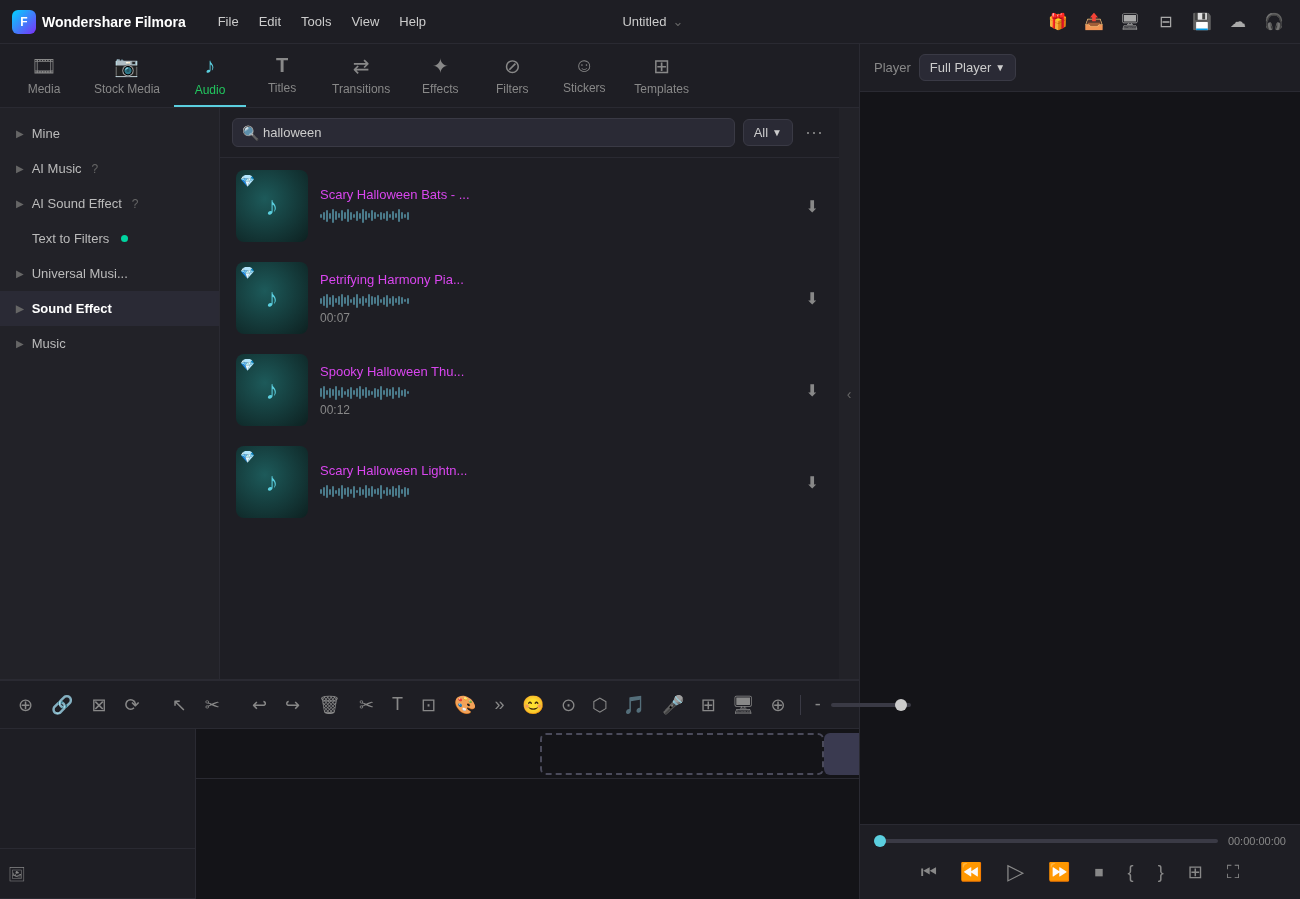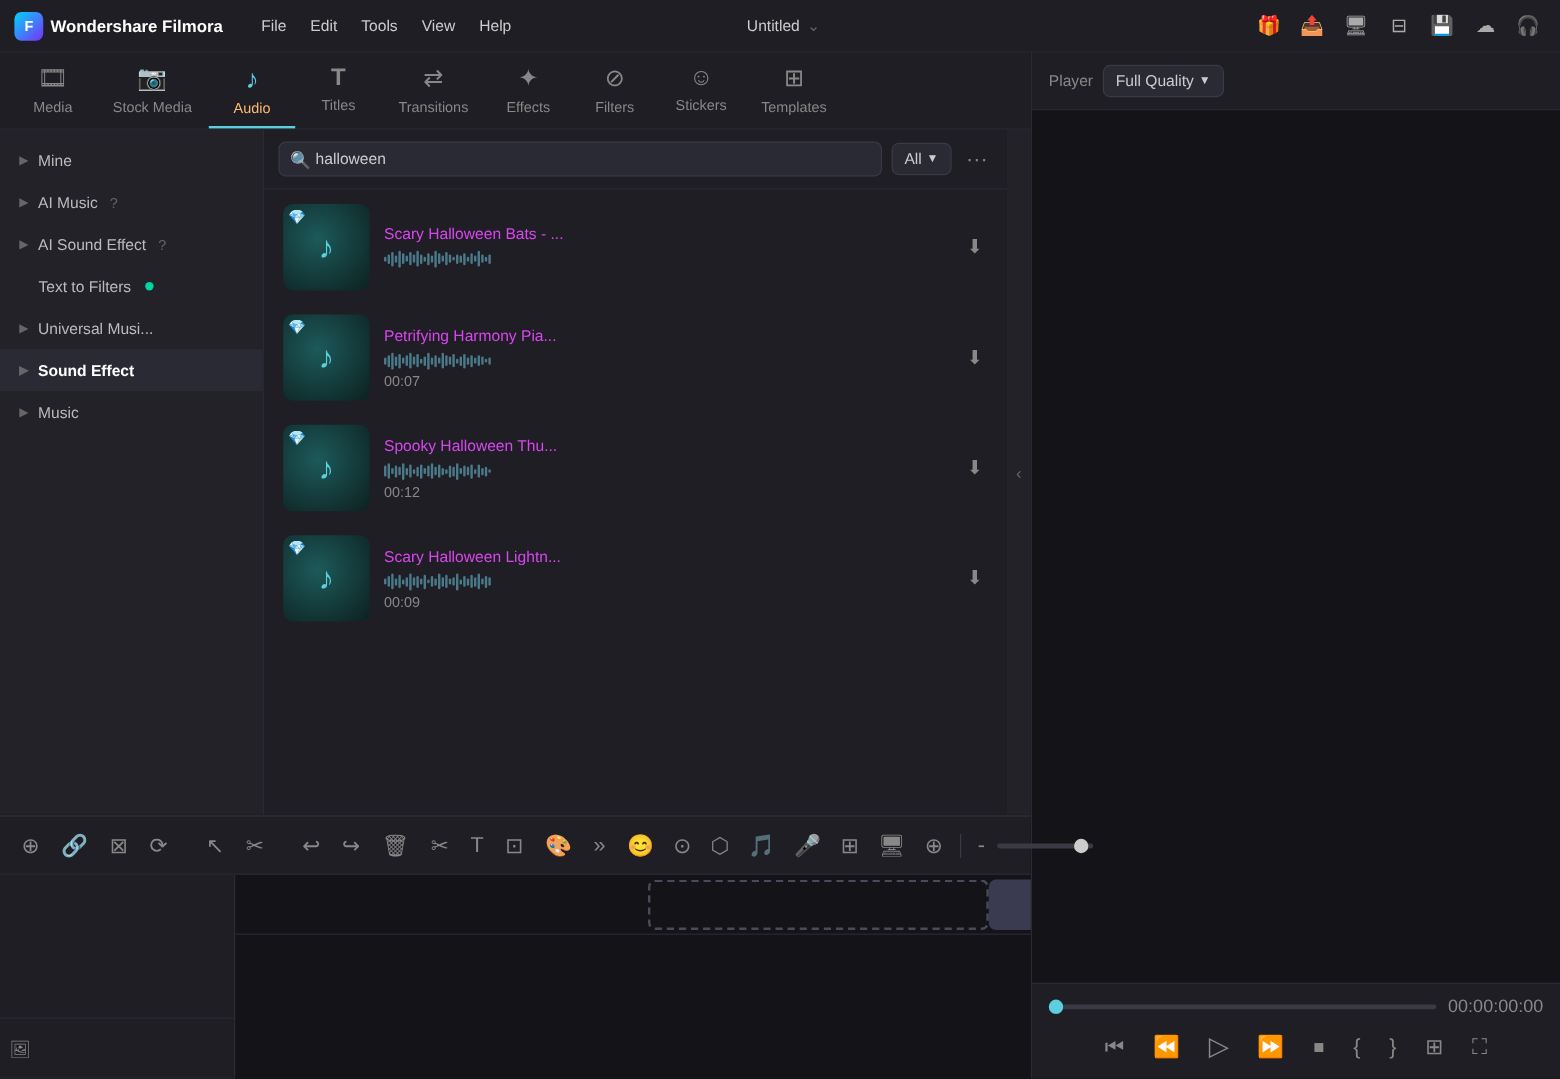--- a/index.html
+++ b/index.html
@@ -75,21 +75,21 @@
     
     #right-panel { flex: 1; display: flex; flex-direction: column; background: #1a1a1f; }
     #player-header { display: flex; align-items: center; padding: 10px 14px; border-bottom: 1px solid #2a2a32; gap: 8px; background: #1e1e24; }
     .player-label { color: #888; font-size: 13px; }
     .quality-dropdown { display: flex; align-items: center; gap: 4px; background: #2a2a35; border: 1px solid #3a3a45; border-radius: 6px; padding: 5px 10px; cursor: pointer; color: #ccc; font-size: 13px; }
     #player-viewport { flex: 1; background: #141418; display: flex; align-items: center; justify-content: center; }
     #player-controls { padding: 10px 14px; border-top: 1px solid #2a2a32; background: #1e1e24; }
     .progress-bar-wrap { display: flex; align-items: center; gap: 10px; margin-bottom: 8px; }
     .progress-bar { flex: 1; height: 4px; background: #3a3a45; border-radius: 2px; position: relative; cursor: pointer; }
     .progress-handle { width: 12px; height: 12px; background: #5bcfdf; border-radius: 50%; position: absolute; left: 0; top: -4px; cursor: pointer; }
-    .time-display { color: #888; font-size: 15px; white-space: nowrap; }
+    .time-display { color: #888; font-size: 11px; white-space: nowrap; }
     .control-buttons { display: flex; align-items: center; justify-content: center; gap: 16px; }
     .ctrl-btn { background: none; border: none; color: #888; font-size: 18px; cursor: pointer; padding: 4px; }
     .ctrl-btn.large { font-size: 22px; }
 
     
     #timeline { height: 220px; background: #141418; border-top: 2px solid #2a2a32; display: flex; flex-direction: column; }
     #timeline-toolbar { display: flex; align-items: center; padding: 6px 12px; gap: 6px; border-bottom: 1px solid #2a2a32; background: #1e1e24; height: 48px; }
     .timeline-tool { background: none; border: none; color: #888; font-size: 18px; cursor: pointer; padding: 4px 6px; border-radius: 4px; }
     .tool-divider { width: 1px; height: 20px; background: #3a3a45; margin: 0 4px; }
     .zoom-controls { display: flex; align-items: center; gap: 4px; }
@@ -150,21 +150,21 @@
       <div class="tab-item">
         <span class="tab-icon">🎞</span>
         <span class="tab-label">Media</span>
       </div>
       <div class="tab-item">
         <span class="tab-icon">📷</span>
         <span class="tab-label">Stock Media</span>
       </div>
       <div class="tab-item active">
         <span class="tab-icon" style="font-size:22px;color:#5bcfdf;">♪</span>
-        <span class="tab-label" style="color:#fdba74;">Audio</span>
+        <span class="tab-label" style="color:#22c55e;">Audio</span>
       </div>
       <div class="tab-item">
         <span class="tab-icon" style="font-size:20px;font-weight:bold;">T</span>
         <span class="tab-label">Titles</span>
       </div>
       <div class="tab-item">
         <span class="tab-icon">⇄</span>
         <span class="tab-label">Transitions</span>
       </div>
       <div class="tab-item">
@@ -399,21 +399,20 @@
                   <div class="wf-bar" style="height:4px;"></div>
                   <div class="wf-bar" style="height:9px;"></div>
                   <div class="wf-bar" style="height:6px;"></div>
                   <div class="wf-bar" style="height:11px;"></div>
                   <div class="wf-bar" style="height:8px;"></div>
                   <div class="wf-bar" style="height:13px;"></div>
                   <div class="wf-bar" style="height:5px;"></div>
                   <div class="wf-bar" style="height:10px;"></div>
                   <div class="wf-bar" style="height:7px;"></div>
               </div>
-              <div class="audio-duration">00:09</div>
             </div>
             <span class="download-btn">⬇</span>
           </div>
 
         </div>
       </div>
 
       <button class="collapse-btn">‹</button>
 
     </div>
@@ -491,21 +490,21 @@
 
       </div>
     </div>
 
   </div>
 
   <div id="right-panel">
     <div id="player-header">
       <span class="player-label">Player</span>
       <div class="quality-dropdown">
-        <span>Full Quality</span>
+        <span>Full Player</span>
         <span style="font-size:10px;">▼</span>
       </div>
     </div>
     <div id="player-viewport">
       
     </div>
     <div id="player-controls">
       <div class="progress-bar-wrap">
         <div class="progress-bar">
           <div class="progress-handle"></div>

